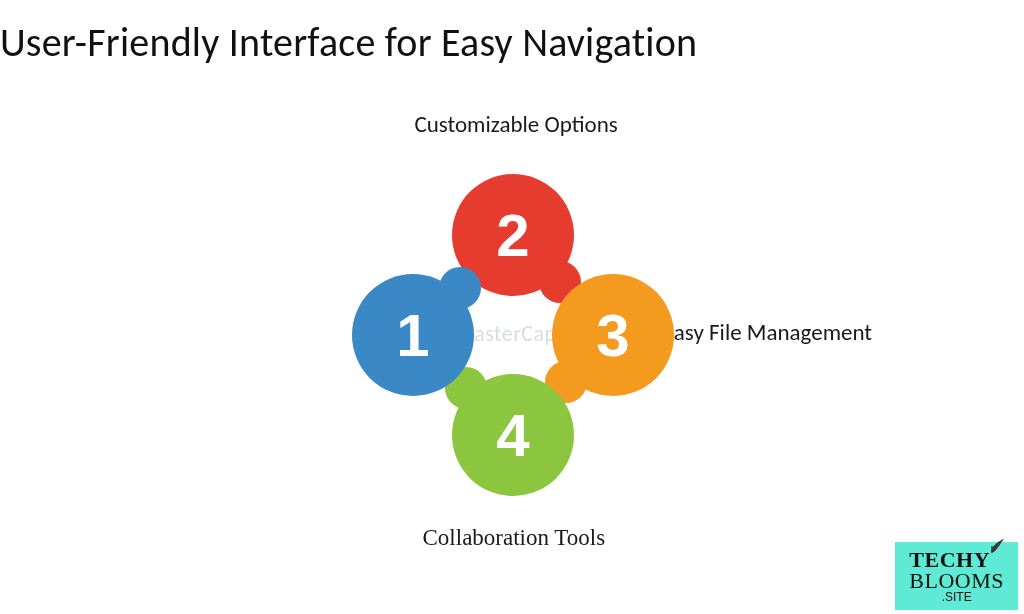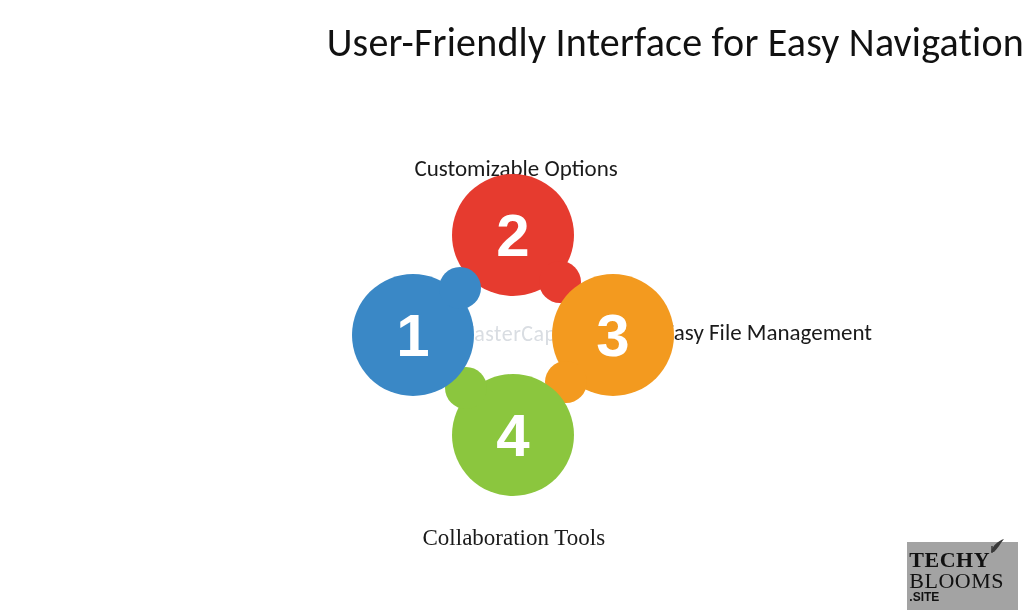--- a/index.html
+++ b/index.html
@@ -15,34 +15,34 @@
   .slide {
     position: relative;
     width: 1024px;
     height: 614px;
   }
   .title {
     position: absolute;
     top: 18px;
     left: 0;
     right: 0;
-    text-align: right;
+    text-align: left;
     font-size: 40px;
     font-weight: 400;
     letter-spacing: 0.2px;
     color: #111;
   }
 
   .label {
     position: absolute;
     font-size: 23px;
     color: #1a1a1a;
     white-space: nowrap;
   }
-  .label.top    { top: 110px; left: 50%; transform: translateX(-48%); margin-top: 44px; }
+  .label.top    { top: 110px; left: 50%; transform: translateX(-48%); }
   .label.left   { top: 318px; left: 0; }   
   .label.right  { top: 318px; left: 663px; }
   .label.bottom { top: 525px; left: 50%; transform: translateX(-49%); font-family: Liberation Serif, serif; }
 
   .diagram {
     position: absolute;
     left: 366px;   
     top: 188px;    
     width: 294px;
     height: 294px;
@@ -89,22 +89,22 @@
   }
   .watermark .wm-icon {
     font-size: 20px;
     color: #d9dde2;
   }
 
   .site-badge {
     position: absolute;
     right: 6px;
     bottom: 4px;
-    background: #a3a3a3;
-    padding: 8px 14px 6px 2px;
+    background: #5eead4;
+    padding: 8px 14px 6px 14px;
     text-align: left;
     margin-left: 18px;
   }
   .site-badge .line1 {
     font-family: Georgia, "Times New Roman", serif;
     font-weight: 700;
     font-size: 22px;
     letter-spacing: 0.5px;
     color: #111;
     line-height: 0.95;
@@ -120,24 +120,24 @@
   .site-badge .line2 {
     font-family: Georgia, "Times New Roman", serif;
     font-weight: 400;
     font-size: 22px;
     letter-spacing: 0.5px;
     color: #111;
     line-height: 0.95;
   }
   .site-badge .line3 {
     font-family: Arial, sans-serif;
-    font-weight: 700;
+    font-weight: 400;
     font-size: 12px;
     color: #111;
-    text-align: left;
+    text-align: center;
     margin-top: -2px;
   }
 </style>
 </head>
 <body>
 
 <div class="slide">
 
   <div class="title">User-Friendly Interface for Easy Navigation</div>
 

